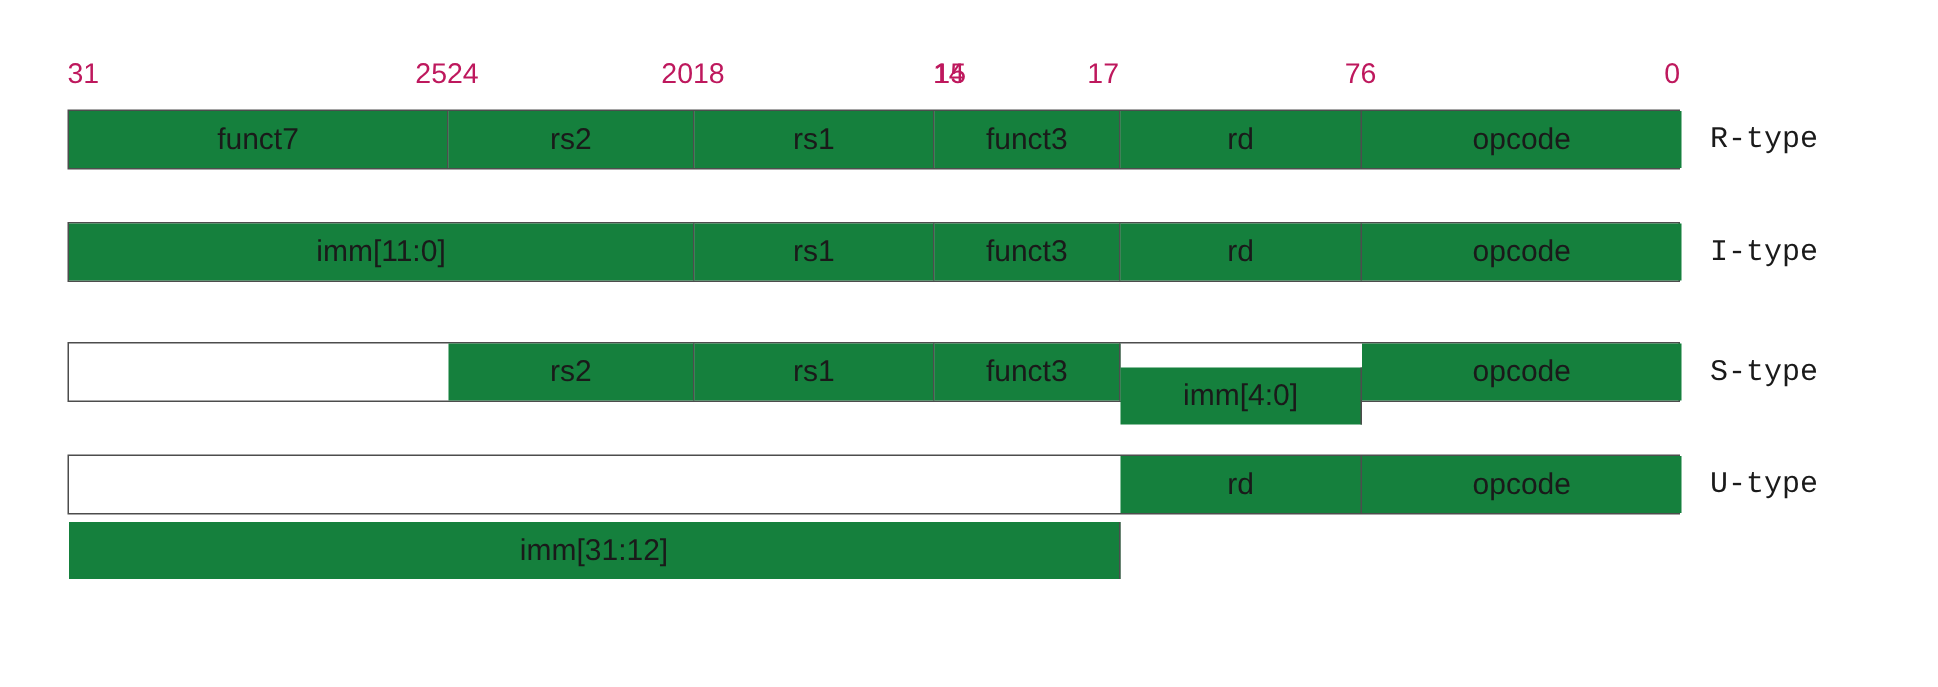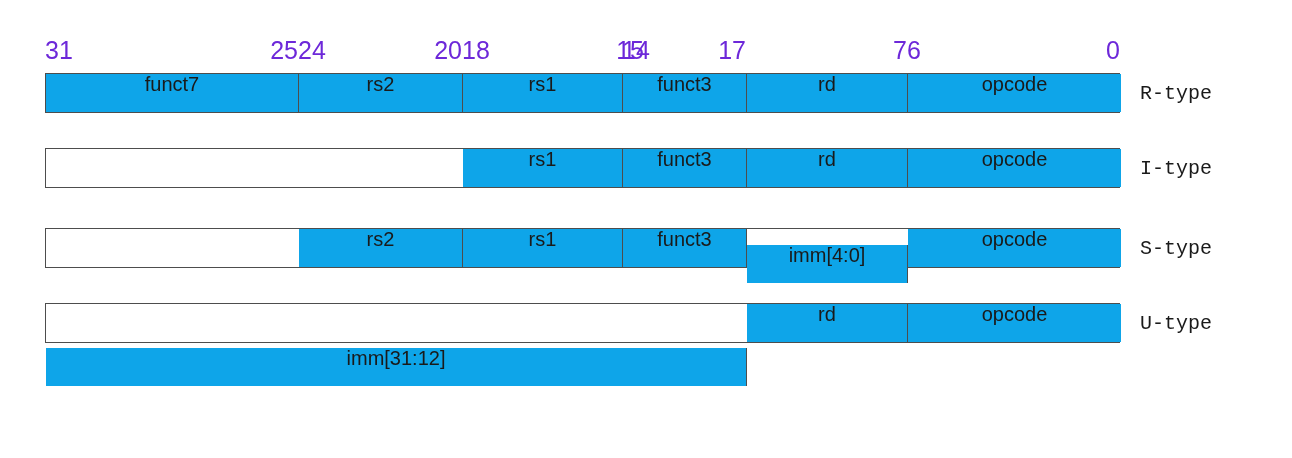--- a/index.html
+++ b/index.html
@@ -30,23 +30,23 @@
   .bit-ruler {
     position: absolute;
     left: 45px;
     top: 38px;
     width: 1075px;
     height: 24px;
   }
   .bit-label {
     position: absolute;
     top: 0;
-    font-size: 25px;
+    font-size: 19px;
     line-height: 24px;
-    color: #6d28d9;
+    color: #be185d;
     white-space: nowrap;
   }
   .bit-label.align-left  { transform: translateX(0); }
   .bit-label.align-right { transform: translateX(-100%); }
 
   
   .fmt-row {
     position: absolute;
     left: 45px;
     height: 40px;
@@ -61,23 +61,23 @@
     box-sizing: border-box;
     background: #ffffff;
   }
   .field {
     position: absolute;
     top: 0;
     height: 100%;
     box-sizing: border-box;
     border-right: 1.5px solid #4d4d4d;
     display: flex;
-    align-items: flex-start;
+    align-items: center;
     justify-content: center;
-    background: #0ea5e9;
+    background: #15803d;
   }
   .field:last-child {
     border-right: none;
   }
   .field-label {
     font-size: 20px;
     line-height: 1;
     color: #1a1a1a;
     white-space: nowrap;
   }
@@ -132,20 +132,23 @@
             <span class="field-label">rd</span>
           </div>
           <div class="field" style="left: 862px; width: 213px; border-right: none;">
             <span class="field-label">opcode</span>
           </div>
         </div>
         <div class="fmt-name">R-type</div>
       </div>
       <div class="fmt-row" style="top: 148px; width: 1255px;">
         <div class="fmt-fields">
+          <div class="field" style="left: 0px; width: 417px;">
+            <span class="field-label">imm[11:0]</span>
+          </div>
           <div class="field" style="left: 417px; width: 160px;">
             <span class="field-label">rs1</span>
           </div>
           <div class="field" style="left: 577px; width: 124px;">
             <span class="field-label">funct3</span>
           </div>
           <div class="field" style="left: 701px; width: 161px;">
             <span class="field-label">rd</span>
           </div>
           <div class="field" style="left: 862px; width: 213px; border-right: none;">

